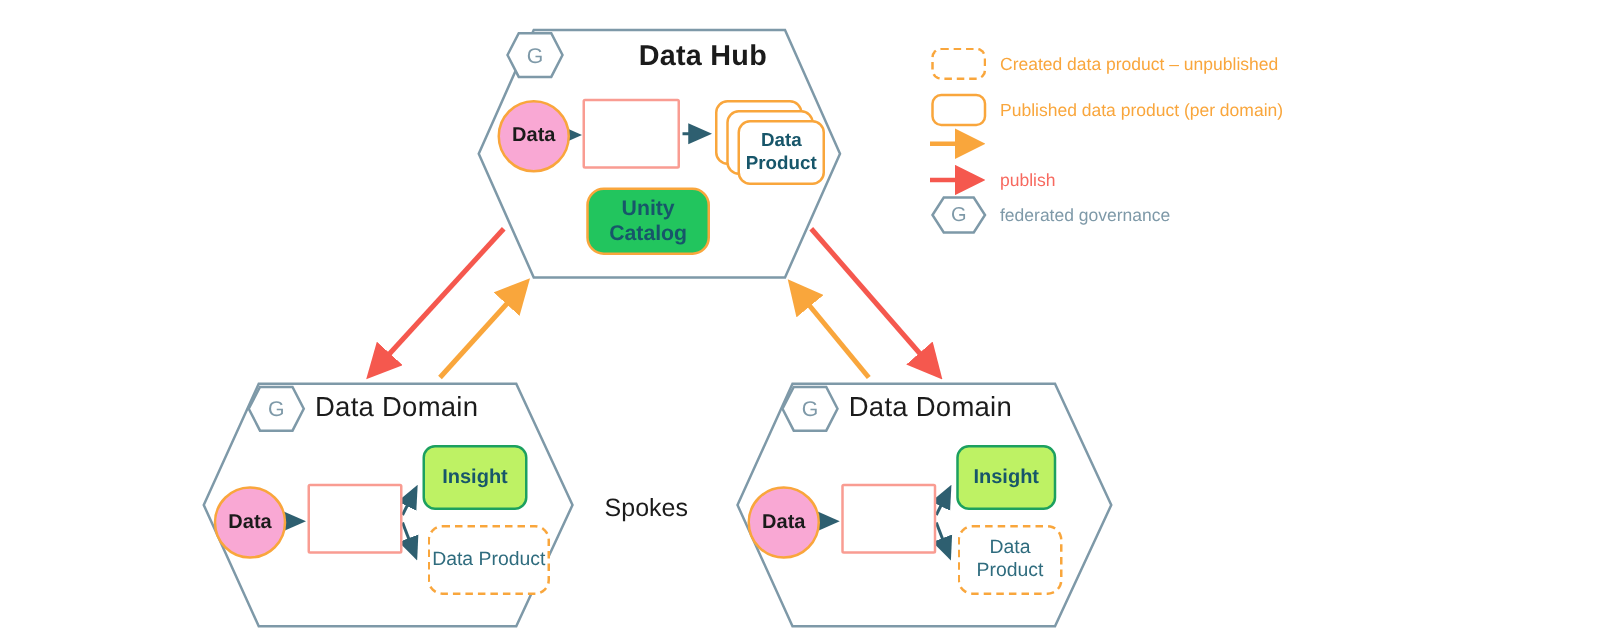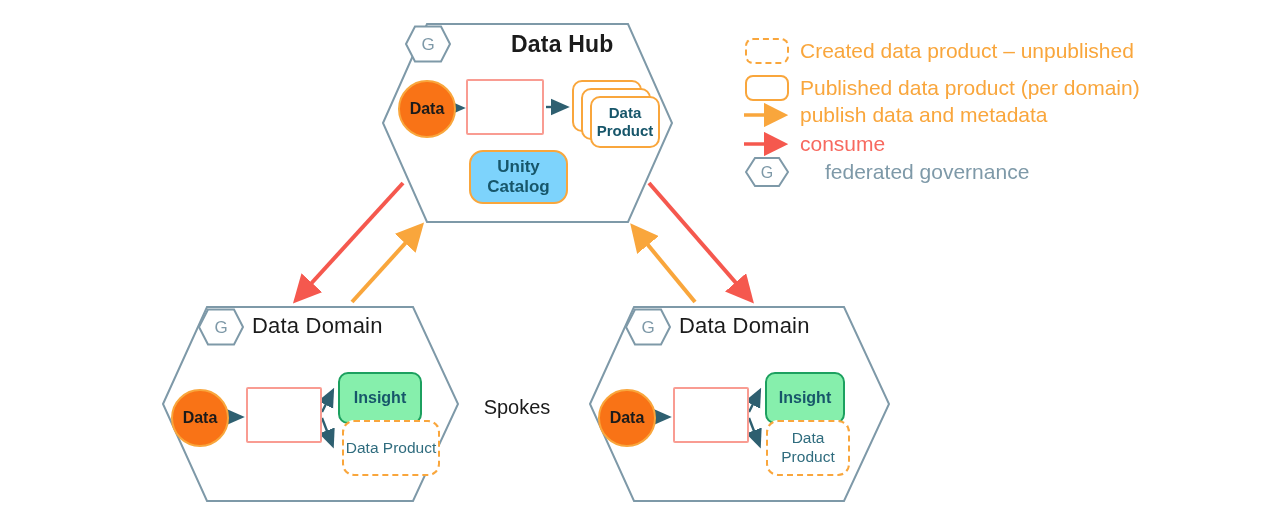--- a/index.html
+++ b/index.html
@@ -26,46 +26,46 @@
   .arrow-red{stroke:var(--red);stroke-width:4;fill:none;}
   .arrow-yellow{stroke:var(--yellow);stroke-width:4;fill:none;}
   .arrow-small{stroke:var(--smallarrow);stroke-width:2.4;fill:none;}
   .legend-arrow{stroke-width:3.5;fill:none;}
   .db-logo{stroke:var(--logored);stroke-width:2.5;fill:none;stroke-linejoin:round;}
   .g-letter{color:var(--slate);font-size:17px;text-align:center;line-height:1;}
   .hub-title{font-size:23px;font-weight:bold;color:var(--ink);letter-spacing:.2px;}
   .domain-title{font-size:22px;font-weight:normal;color:var(--ink);letter-spacing:.2px;}
   .data-circle{
     width:58px;height:58px;border:2px solid var(--yellow);border-radius:50%;
-    background:#f97316;display:flex;align-items:center;justify-content:center;
+    background:#f9a8d4;display:flex;align-items:center;justify-content:center;
     font-size:16px;font-weight:bold;color:var(--ink);
   }
   .db-box{border:2px solid var(--dbbox);background:#fff;border-radius:2px;}
   .card{border:2px solid var(--yellow);border-radius:10px;background:#fff;}
   .card-text{
     display:flex;align-items:center;justify-content:center;text-align:center;
     font-size:15px;font-weight:bold;color:var(--teal);line-height:1.2;
   }
   .catalog-box{
-    border:2.5px solid var(--yellow);border-radius:14px;background:#7dd3fc;
+    border:2.5px solid var(--yellow);border-radius:14px;background:#22c55e;
     display:flex;align-items:center;justify-content:center;text-align:center;
     font-size:17px;font-weight:600;color:var(--teal);line-height:1.2;
   }
   .insight-box{
-    border:2px solid var(--green);border-radius:10px;background:#86efac;
+    border:2px solid var(--green);border-radius:10px;background:#bef264;
     display:flex;align-items:center;justify-content:center;
-    font-size:16px;font-weight:bold;color:var(--teal);margin-top:16px;
+    font-size:16px;font-weight:bold;color:var(--teal);
   }
   .dashed-box{
     border:2px dashed var(--yellow);border-radius:12px;background:#fff;
     display:flex;align-items:center;justify-content:center;text-align:center;
     font-size:15.5px;font-weight:500;color:var(--teal-soft);line-height:1.2;
   }
   .spokes{font-size:20px;font-weight:500;color:var(--ink);text-align:center;}
-  .legend-label{font-size:21px;white-space:nowrap;line-height:22px;}
+  .legend-label{font-size:14px;white-space:nowrap;line-height:22px;}
   .lg-yellow{color:var(--yellow);}
   .lg-red{color:#F7695F;}
   .lg-slate{color:var(--slate);}
   .legend-swatch{border-radius:8px;background:#fff;}
   .sw-dashed{border:2px dashed var(--yellow);}
   .sw-solid{border:2px solid var(--yellow);}
 </style>
 </head>
 <body>
 
@@ -154,20 +154,19 @@
   <div class="abs dashed-box" style="left:766px;top:420px;width:84px;height:56px;">Data Product</div>
 
   <div class="abs spokes" style="left:462px;top:396px;width:110px;">Spokes</div>
 
   <div class="abs legend-swatch sw-dashed" style="left:745px;top:38px;width:44px;height:26px;"></div>
   <div class="abs legend-label lg-yellow" style="left:800px;top:40px;">Created data product – unpublished</div>
 
   <div class="abs legend-swatch sw-solid" style="left:745px;top:75px;width:44px;height:26px;"></div>
   <div class="abs legend-label lg-yellow" style="left:800px;top:77px;text-align:right;">Published data product (per domain)</div>
 
-  <div class="abs legend-label lg-yellow" style="left:800px;top:104px;">publish data and metadata</div>
 
-  <div class="abs legend-label lg-red" style="left:800px;top:133px;">consume</div>
+  <div class="abs legend-label lg-red" style="left:800px;top:133px;">publish</div>
 
   <div class="abs g-letter" style="left:756px;top:165px;width:22px;font-size:16px;">G</div>
-  <div class="abs legend-label lg-slate" style="left:800px;top:161px;margin-left:25px;">federated governance</div>
+  <div class="abs legend-label lg-slate" style="left:800px;top:161px;">federated governance</div>
 
 </div>
 
 </body></html>

